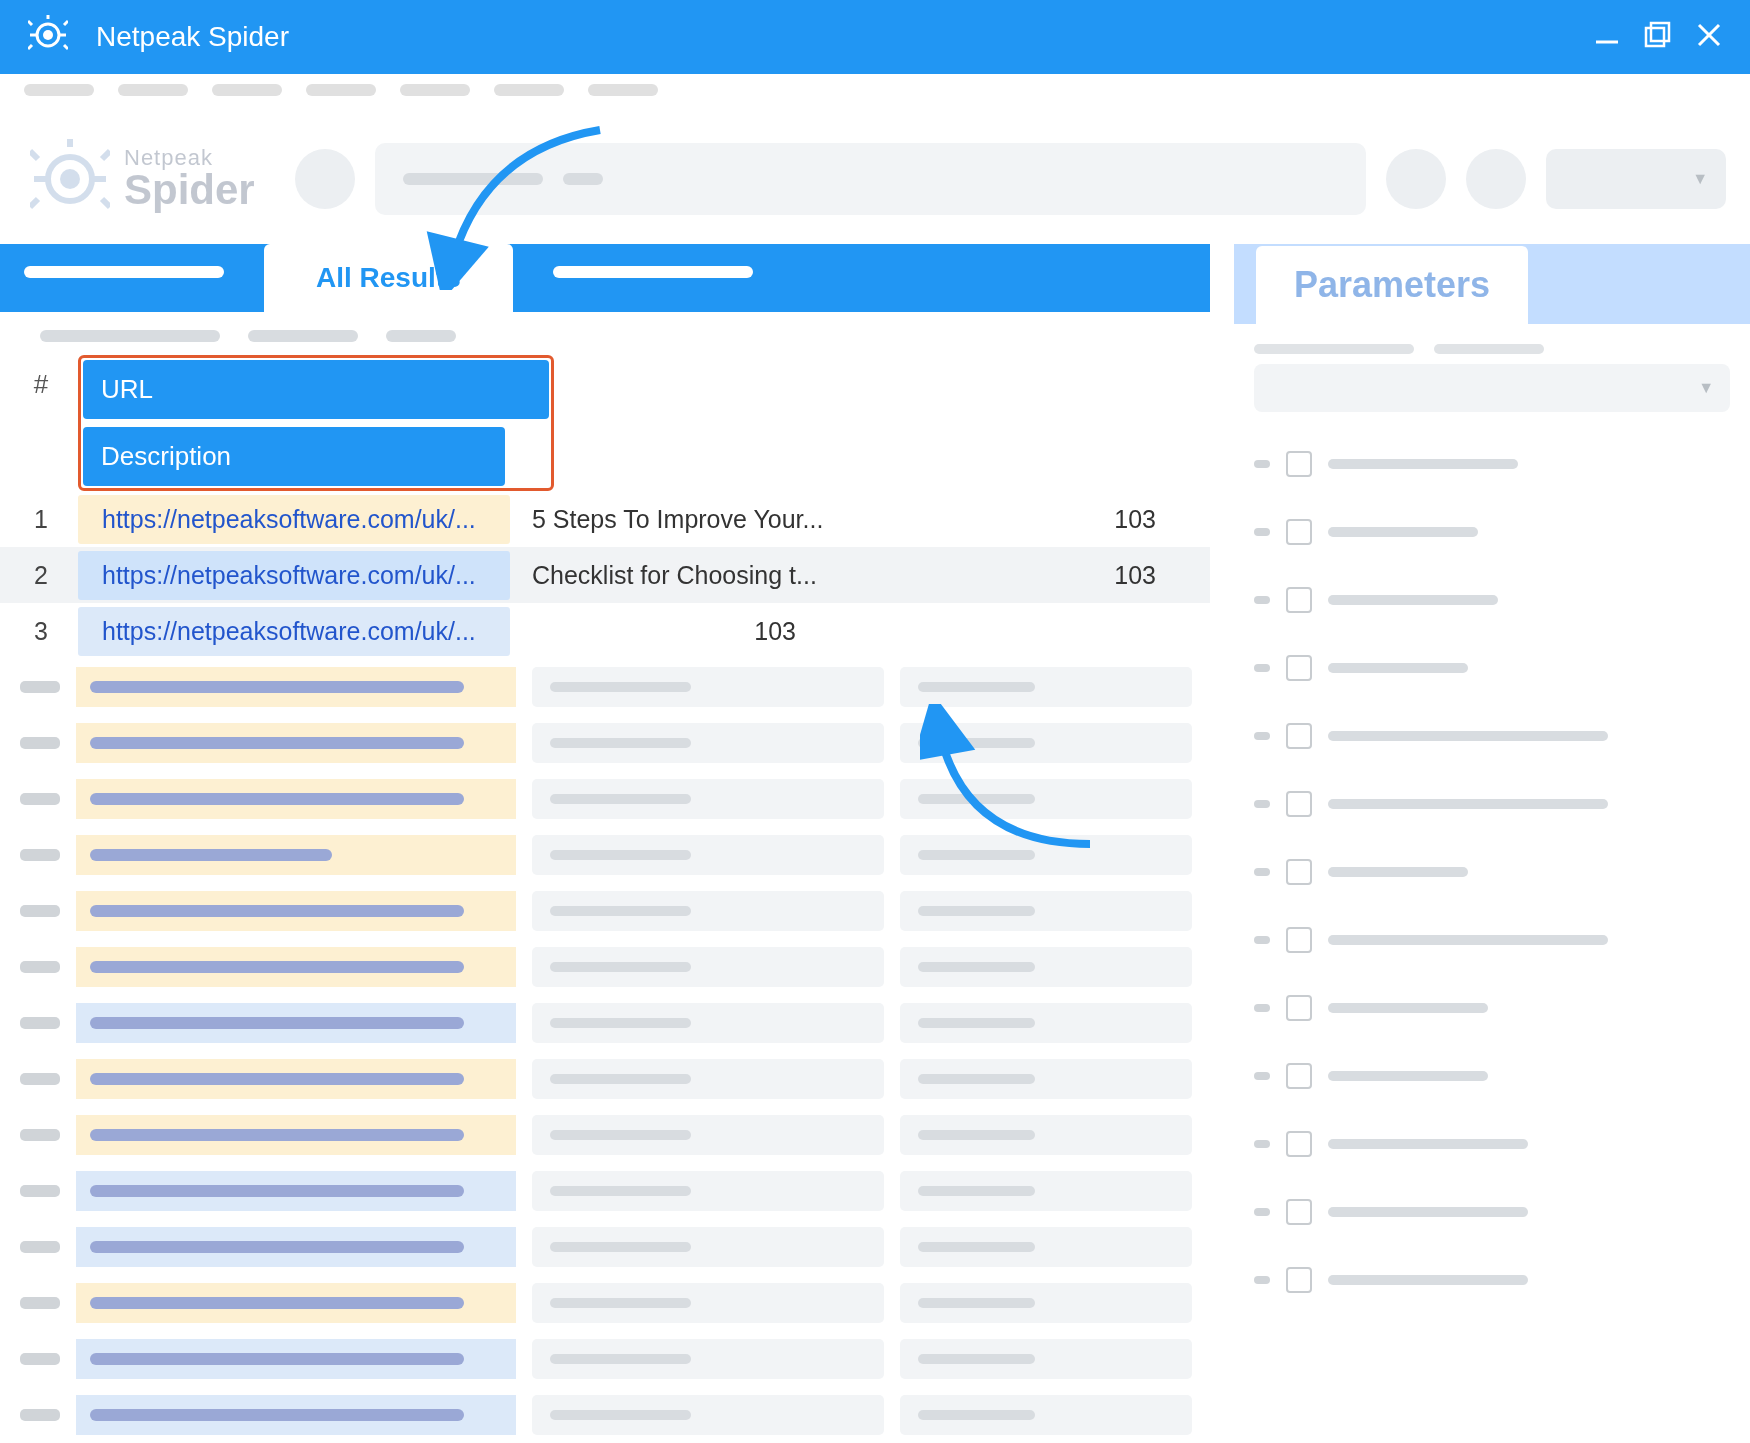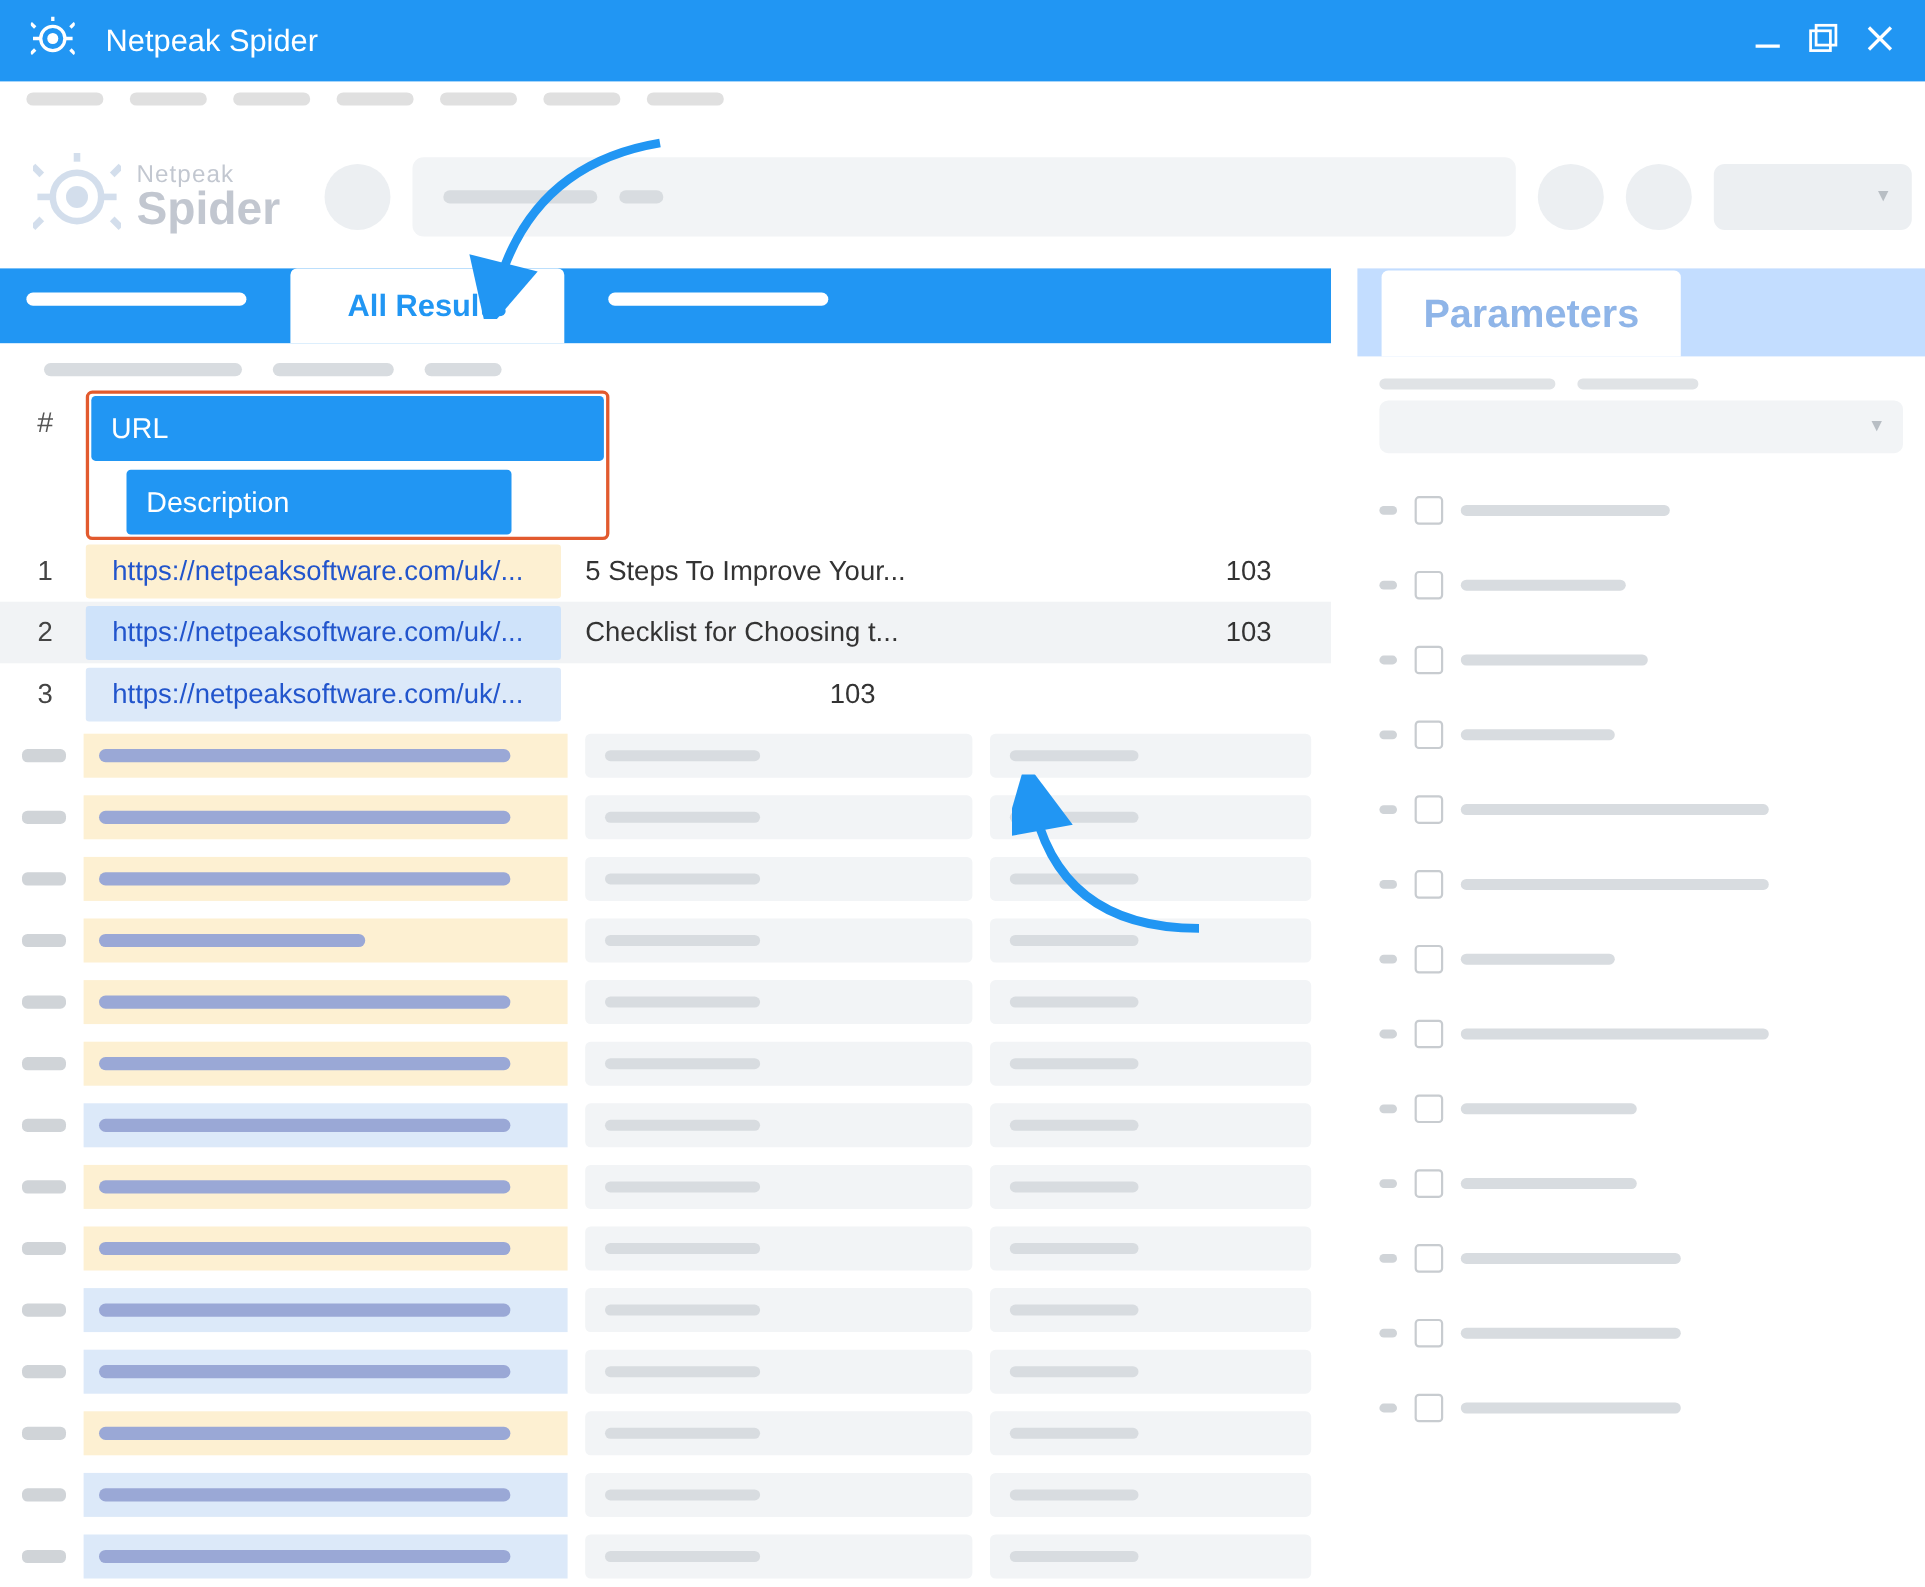--- a/index.html
+++ b/index.html
@@ -7,21 +7,21 @@
 
 .titlebar { background: #2196f3; height: 74px; display: flex; align-items: center; padding: 0 28px; color: #fff; justify-content: space-between; }
 .titlebar-left { display: flex; align-items: center; gap: 28px; }
 .titlebar-title { font-size: 28px; font-weight: 500; }
 .titlebar-right { display: flex; align-items: center; gap: 24px; }
 .win-btn { cursor: pointer; }
 
 .menubar { height: 40px; padding: 10px 24px; display: flex; gap: 24px; }
 .menubar .ph { height: 12px; border-radius: 6px; background: #e0e0e0; }
 
-.toolbar-area { height: 130px; padding: 10px 12px 10px 30px; display: flex; align-items: center; gap: 40px; }
+.toolbar-area { height: 130px; padding: 10px 24px 10px 30px; display: flex; align-items: center; gap: 40px; }
 .logo-block { display: flex; align-items: center; gap: 14px; opacity: 0.45; }
 .logo-text { color: #7a8599; line-height: 1; }
 .logo-text .top { font-size: 22px; letter-spacing: 1px; }
 .logo-text .bot { font-size: 42px; font-weight: 700; }
 .toolbar-fill { flex: 1; display: flex; align-items: center; gap: 20px; }
 .circle-ph { width: 60px; height: 60px; border-radius: 50%; background: #eceff2; }
 .bar-ph { background: #eceff2; border-radius: 10px; }
 .searchbox-ph { flex: 1; height: 72px; background: #f2f4f6; border-radius: 10px; display:flex; align-items:center; padding: 0 28px; gap: 20px;}
 .right-grp { display:flex; align-items:center; gap: 20px; }
 .dropdown-ph { width: 180px; height: 60px; background: #eceff2; border-radius: 10px; display:flex; align-items:center; justify-content:flex-end; padding:0 18px;}
@@ -38,21 +38,21 @@
 .arrow2-container { position: absolute; left: 920px; top: 460px; z-index: 5; pointer-events: none; }
 
 .subbar { height: 50px; padding: 18px 24px 0 40px; display: flex; gap: 28px; }
 .subbar .sph { height: 12px; background: #d8dce0; border-radius: 6px; }
 
 .table-wrap { flex: 1; padding: 0 0 0 0; }
 .table-header { display: flex; padding: 0 0 0 12px; gap: 8px; }
 .th { background: #2196f3; color: #fff; font-size: 26px; font-weight: 500; padding: 14px 18px; border-radius: 4px; }
 .th-num { width: 58px; background: transparent; color: #555; text-align: center; padding: 14px 0; }
 .th-url { width: 466px; }
-.th-desc { width: 350px; margin-left: 32px; }
+.th-desc { width: 422px; }
 .th-len { width: 290px; }
 .hl-box { border: 3px solid #e25a2e; border-radius: 6px; padding: 2px; display: flex; gap: 8px; flex-direction: column; }
 
 .row { display: flex; align-items: center; height: 56px; padding-left: 12px; gap: 8px; font-size: 25px; }
 .cell-num { width: 58px; text-align: center; color: #444; }
 .cell-url { width: 432px; padding: 10px 24px; color: #2255cc; border-radius: 3px; white-space: nowrap; overflow: hidden; text-overflow: ellipsis; }
 .cell-desc { width: 352px; padding: 10px 14px; color: #333; white-space: nowrap; overflow: hidden; text-overflow: ellipsis; }
 .cell-len { width: 292px; padding: 10px 14px; color: #333; text-align: right; }
 .bg-y { background: #fdf0d2; }
 .bg-b { background: #cfe3fa; }

